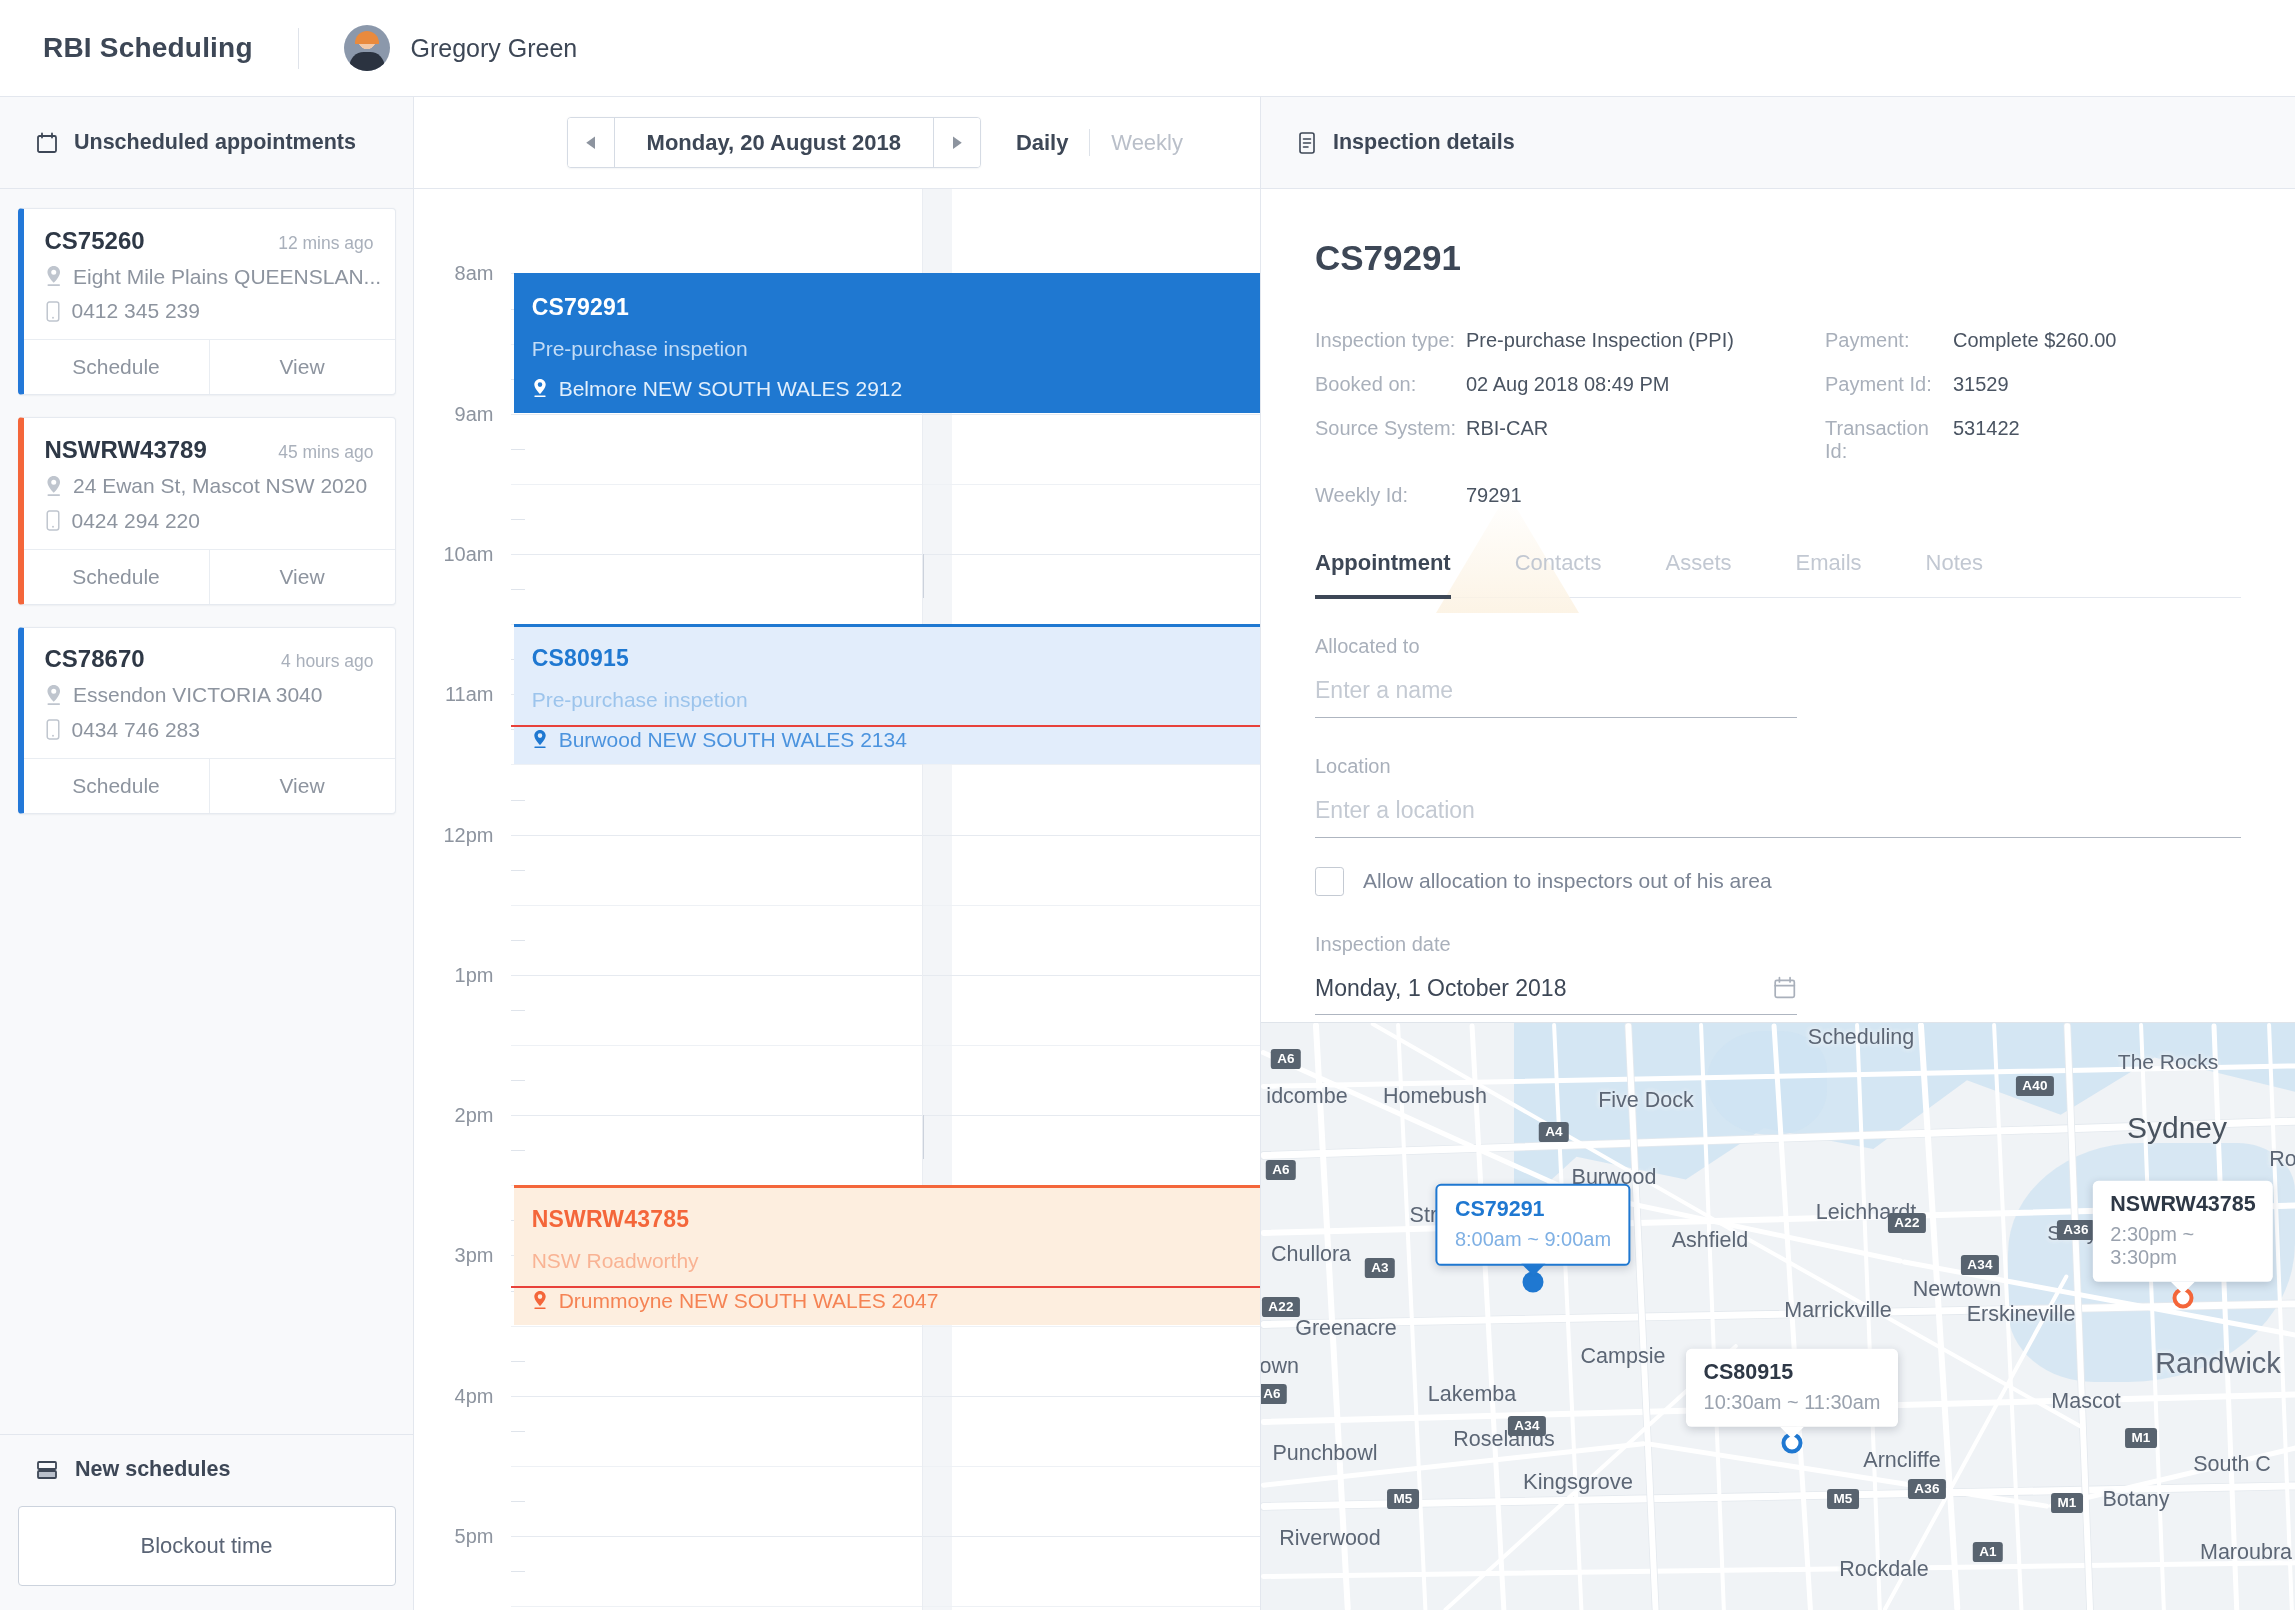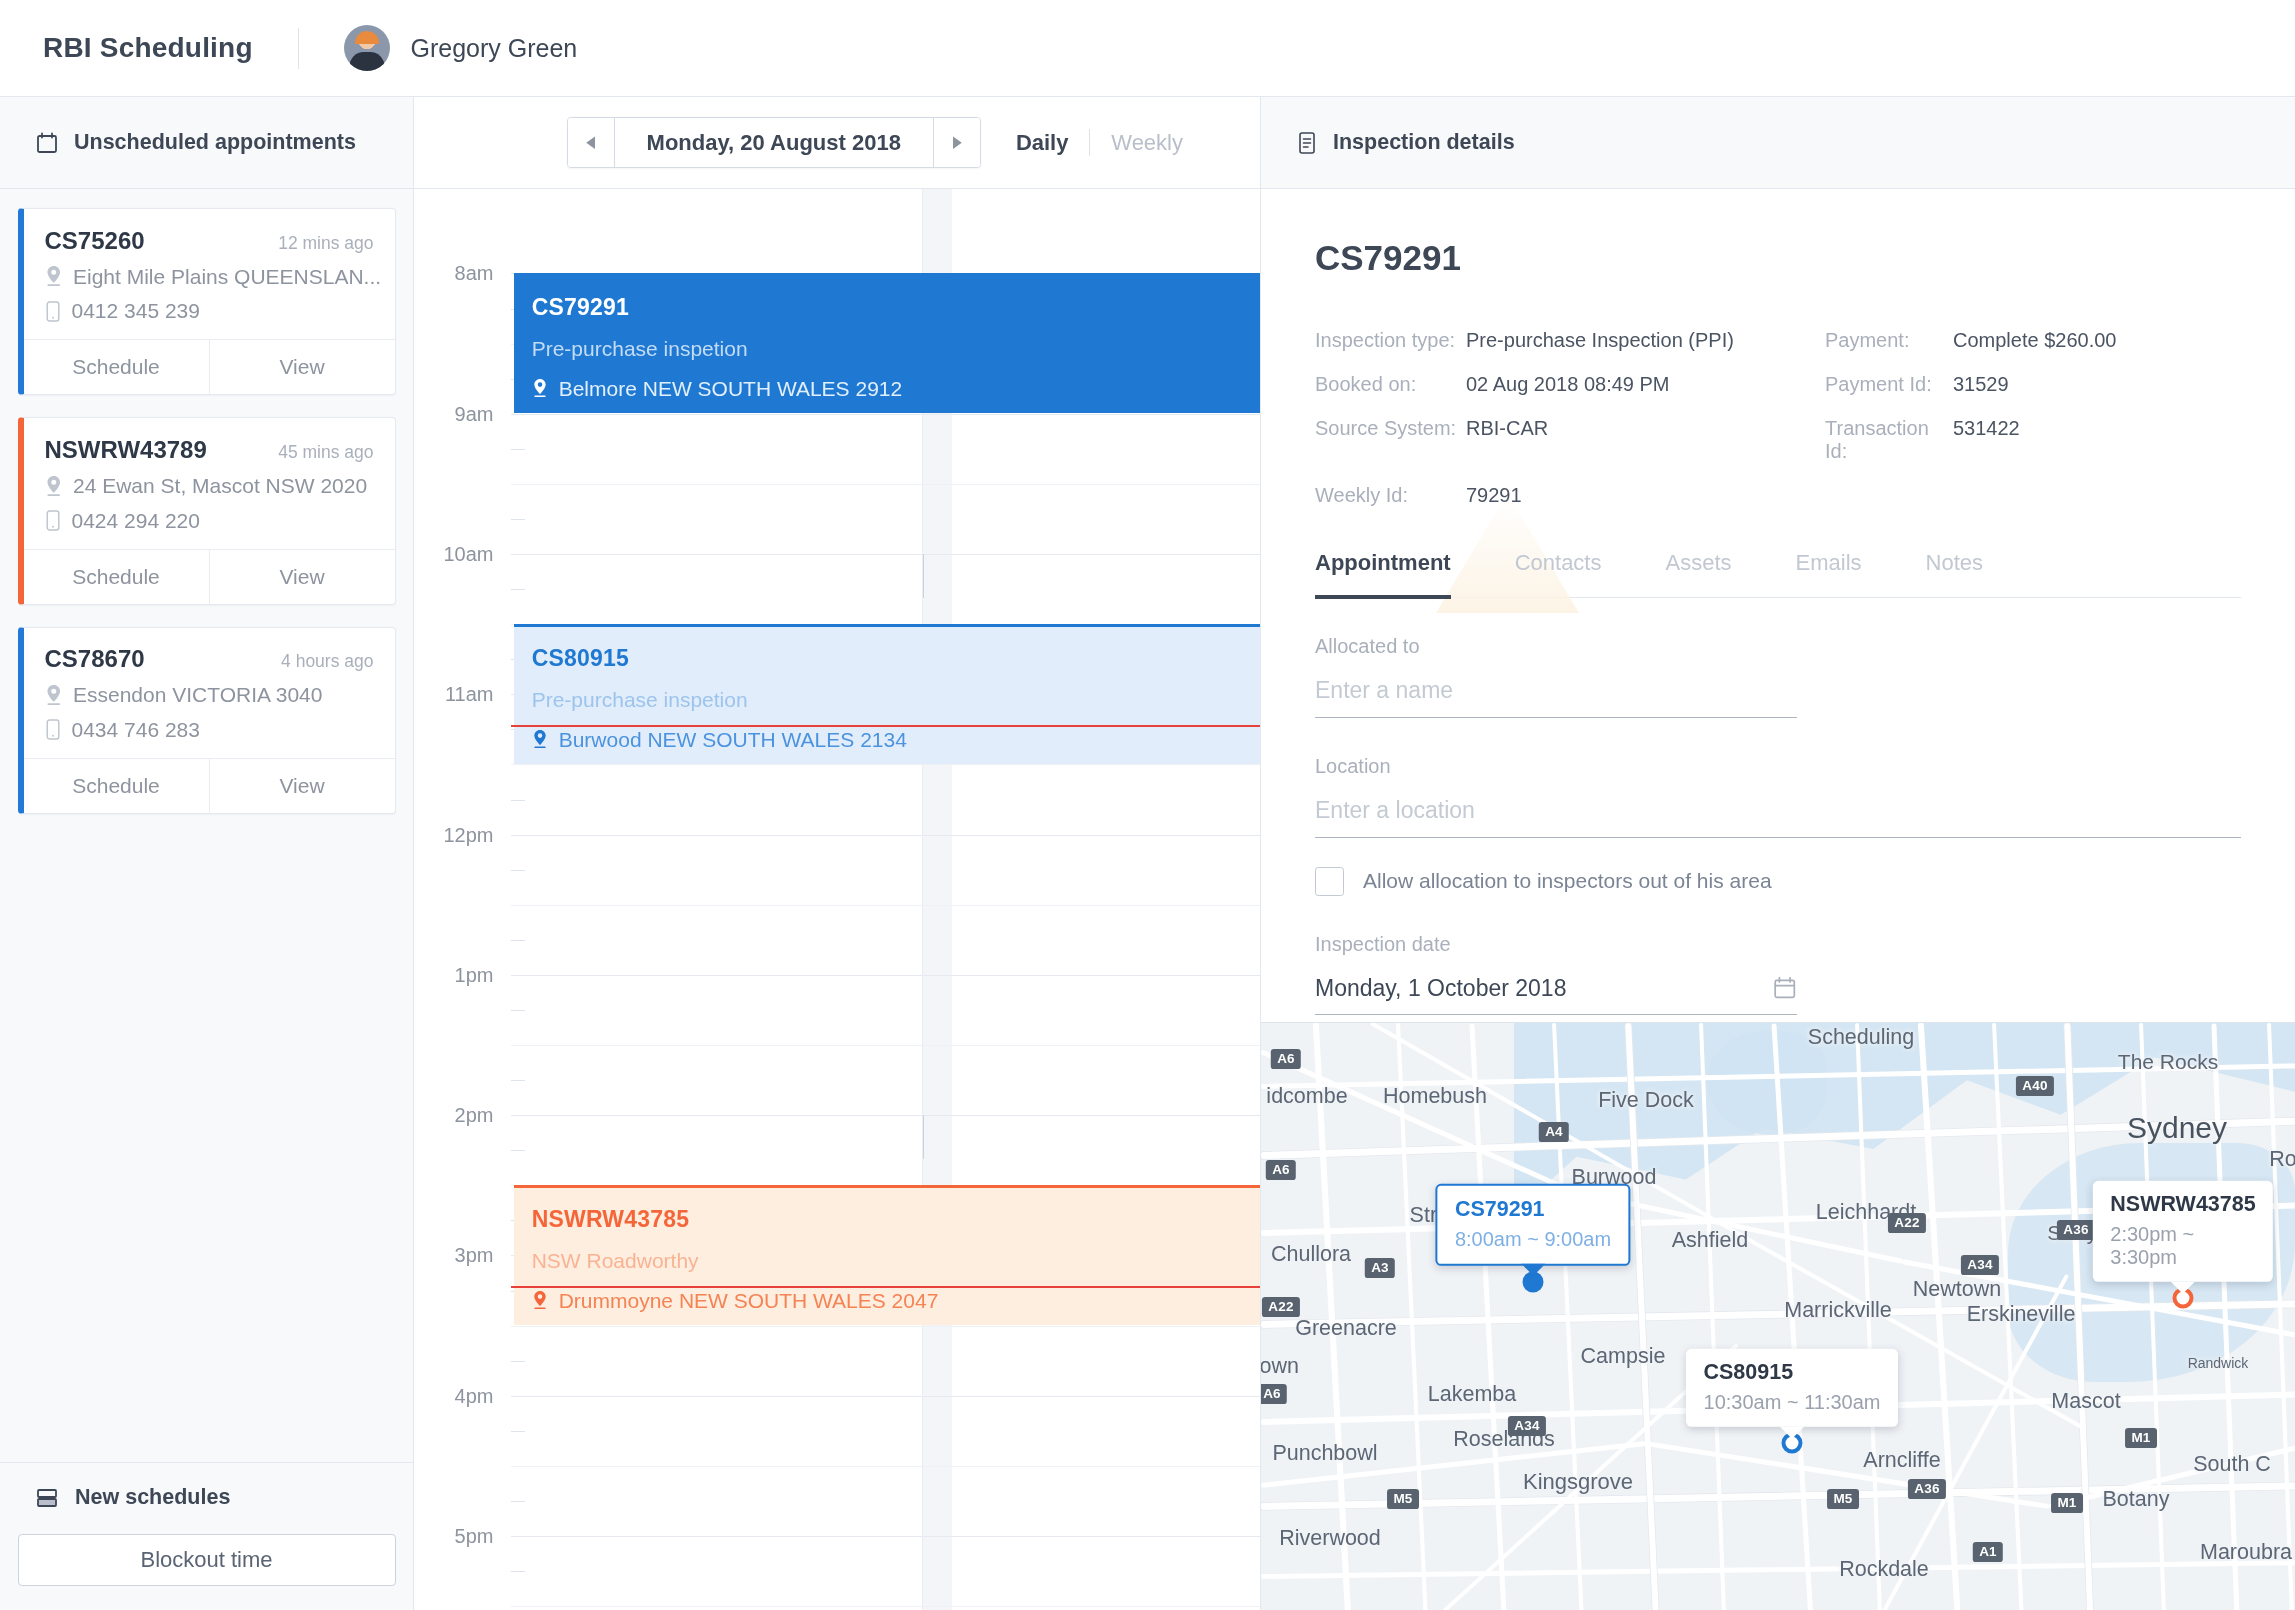--- a/index.html
+++ b/index.html
@@ -89,21 +89,21 @@
   #sidebar-footer {
     border-top: 0.8px solid #e3e7ee;
     padding: 22px 17.5px 24px 17.5px;
     background: #f8f9fb;
   }
   #new-schedules { display: flex; align-items: center; padding-left: 17.5px; }
   #new-schedules .ns-label { font-size: 21.5px; font-weight: bold; color: #3d4756; margin-left: 16px; }
   #blockout-btn {
     margin-top: 24px; display: block; width: 100%;
     background: #ffffff; border: 0.8px solid #ccd3dd; border-radius: 4px;
-    padding: 12px 0; font-size: 22px; color: #5a6475;
+    padding: 26px 0; font-size: 22px; color: #5a6475;
     font-family: inherit; cursor: pointer;
   }
 
   
   #calendar-col {
     width: 847px; flex: none;
     border-right: 0.8px solid #e3e7ee;
     display: flex; flex-direction: column;
     background: #ffffff;
   }
@@ -678,21 +678,21 @@
         <div class="place" style="left: 197px; top: 192px; font-size: 21.5px;">Strathfield</div>
         <div class="place" style="left: 605px; top: 189px; font-size: 21.5px;">Leichhardt</div>
         <div class="place" style="left: 449px; top: 217px; font-size: 21.5px;">Ashfield</div>
         <div class="place" style="left: 834px; top: 210px; font-size: 21px;">Surry Hills</div>
         <div class="place" style="left: 50px; top: 231px; font-size: 21.5px;">Chullora</div>
         <div class="place" style="left: 696px; top: 266px; font-size: 21.5px;">Newtown</div>
         <div class="place" style="left: 577px; top: 287px; font-size: 21.5px;">Marrickville</div>
         <div class="place" style="left: 760px; top: 291px; font-size: 21.5px;">Erskineville</div>
         <div class="place" style="left: 85px; top: 305px; font-size: 21.5px;">Greenacre</div>
         <div class="place" style="left: 362px; top: 333px; font-size: 21.5px;">Campsie</div>
-        <div class="place" style="left: 957px; top: 340px; font-size: 14px;">Randwick</div>
+        <div class="place" style="left: 957px; top: 340px; font-size: 29px;">Randwick</div>
         <div class="place" style="left: 211px; top: 371px; font-size: 21.5px;">Lakemba</div>
         <div class="place" style="left: 825px; top: 378px; font-size: 21.5px;">Mascot</div>
         <div class="place" style="left: 243px; top: 416px; font-size: 21.5px;">Roselands</div>
         <div class="place" style="left: 64px; top: 430px; font-size: 21.5px;">Punchbowl</div>
         <div class="place" style="left: 641px; top: 437px; font-size: 21.5px;">Arncliffe</div>
         <div class="place" style="left: 317px; top: 459px; font-size: 22px;">Kingsgrove</div>
         <div class="place" style="left: 971px; top: 441px; font-size: 21.5px;">South C</div>
         <div class="place" style="left: 875px; top: 476px; font-size: 21.5px;">Botany</div>
         <div class="place" style="left: 69px; top: 515px; font-size: 21.5px;">Riverwood</div>
         <div class="place" style="left: 623px; top: 546px; font-size: 21.5px;">Rockdale</div>

